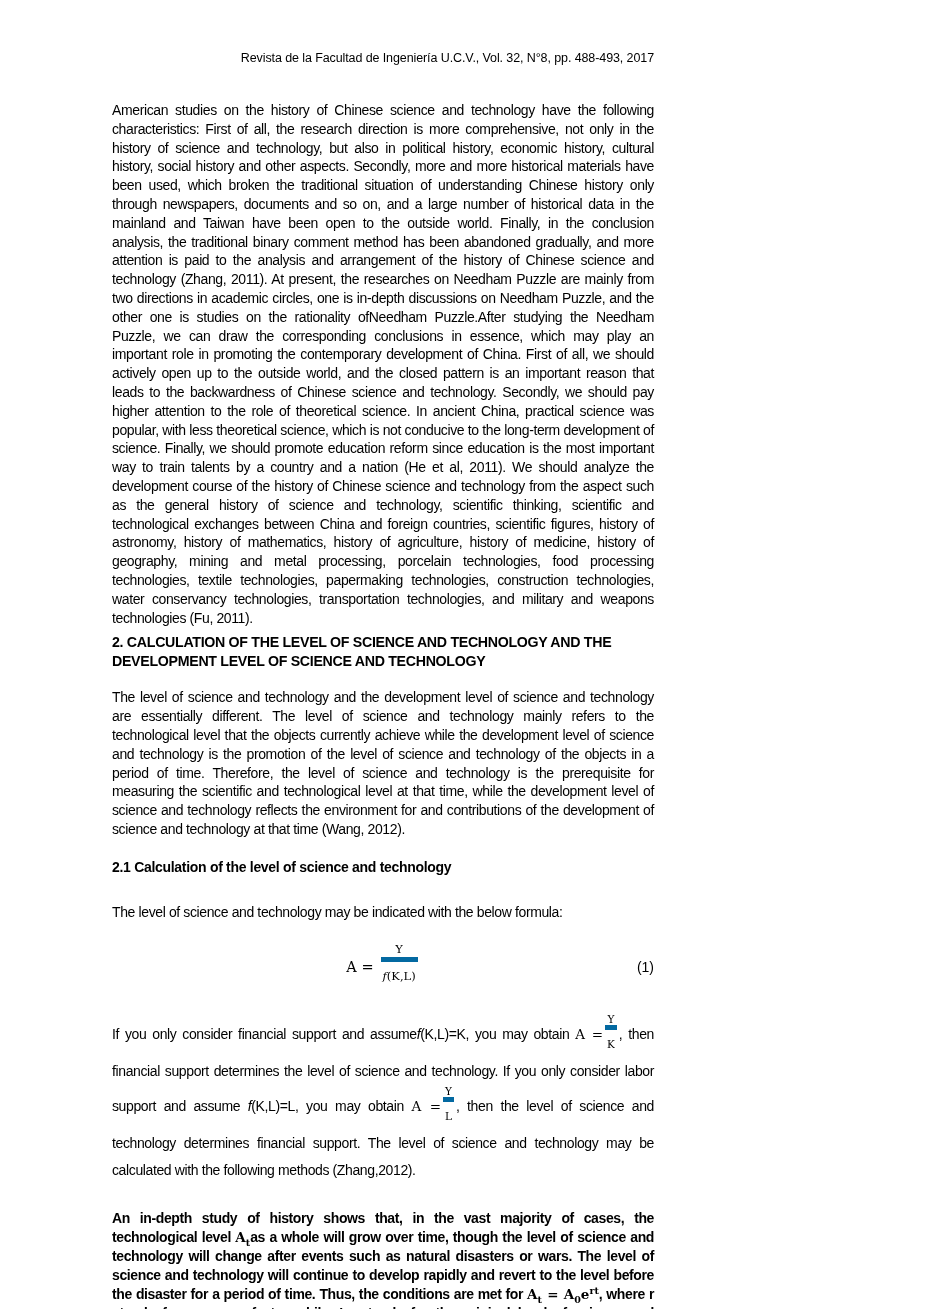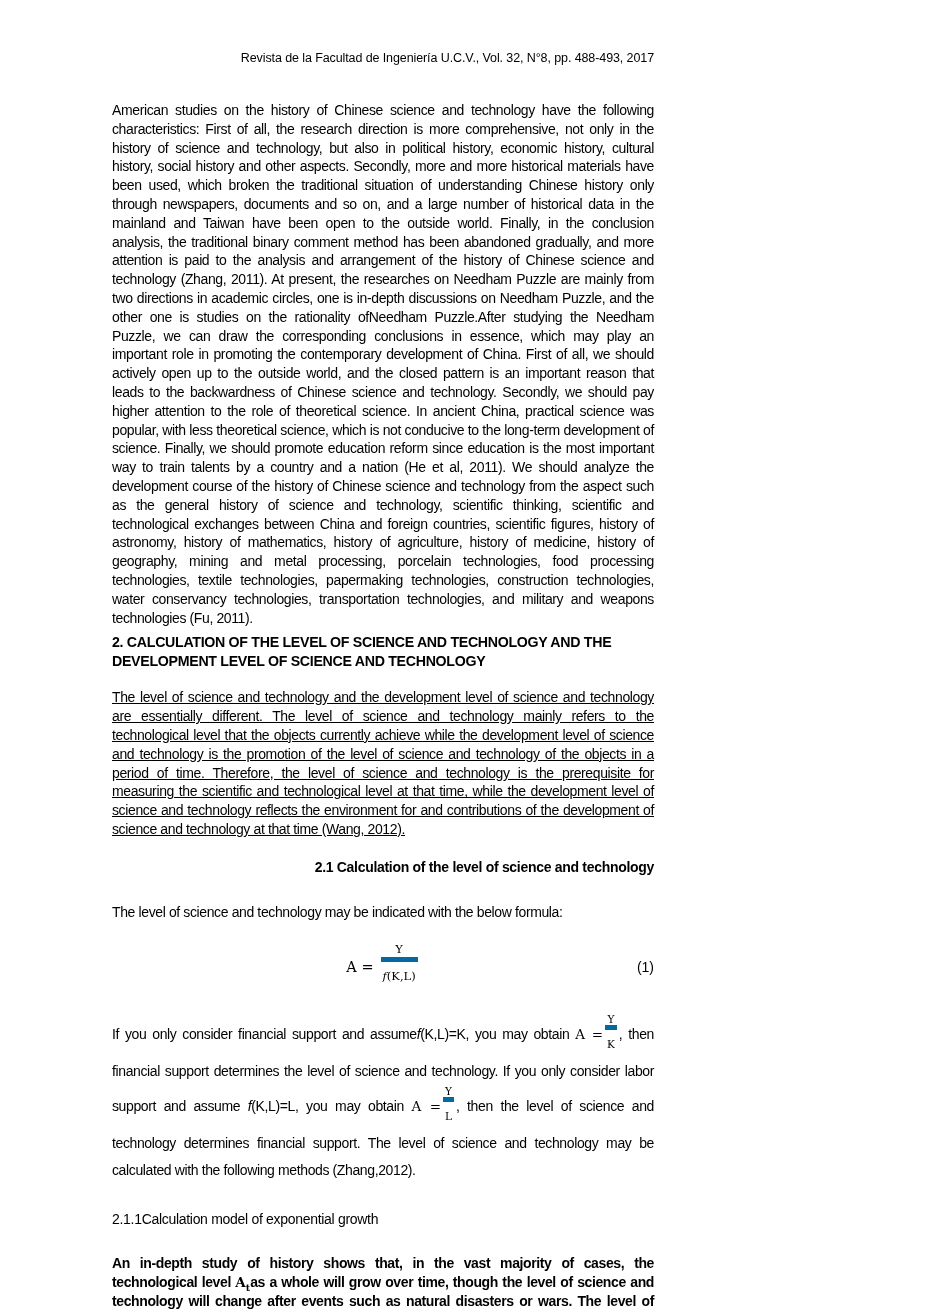--- a/index.html
+++ b/index.html
@@ -25,22 +25,22 @@
 
   .body-text {
     font-size: 14px;
     letter-spacing: -0.38px;
     line-height: 18.8px;
     text-align: justify;
   }
 
   .p-intro        { margin: 36px 0 0 0; }
   .h-section2     { margin: 6px 0 0 0; font-weight: bold; font-size: 14.2px; line-height: 19px; letter-spacing: -0.3px; text-align: left; }
-  .p-levels       { margin: 17px 0 0 0; text-decoration: underline; }
-  .h-section21    { margin: 19px 0 0 0; font-weight: bold; font-size: 14px; letter-spacing: -0.3px; text-align: right; }
+  .p-levels       { margin: 17px 0 0 0; }
+  .h-section21    { margin: 19px 0 0 0; font-weight: bold; font-size: 14px; letter-spacing: -0.3px; text-align: left; }
   .p-formula-intro{ margin: 27px 0 0 0; text-align: left; }
   .equation-row   { margin: 21px 0 0 0; display: flex; align-items: center; }
   .p-factors      { margin: 17px 0 0 0; }
   .p-financial    { margin: 22px 0 0 0; line-height: 27px; }
   .h-section211   { margin: 26px 0 0 0; font-weight: normal; font-size: 14px; letter-spacing: -0.3px; text-align: left; }
   .p-exponential  { margin: 25px 0 0 0; line-height: 19px; font-weight: bold; }
 
   .eq-side { flex: 1 1 0; }
   .eq-number-wrap { text-align: right; font-size: 14px; }
   .eq-body { display: inline-flex; align-items: center; }
@@ -112,20 +112,19 @@
 
 
     <p class="body-text p-financial">If you only consider financial support and assume<i>f</i>(K,L)=K, you may obtain <span class="math">A =</span><span class="frac frac-sm">
           <span class="num">Y</span>
           <span class="den">K</span>
         </span>, then financial support determines the level of science and technology. If you only consider labor support and assume <i>f</i>(K,L)=L, you may obtain <span class="math">A =</span><span class="frac frac-sm">
           <span class="num">Y</span>
           <span class="den">L</span>
         </span>, then the level of science and technology determines financial support. The level of science and technology may be calculated with the following methods (Zhang,2012).</p>
 
-    <h4 class="body-text h-section211">2.1.1Calculation model of exponential growth</h4>
 
     <p class="body-text p-exponential">An in-depth study of history shows that, in the vast majority of cases, the technological level <span class="math">A<sub>t</sub></span>as a whole will grow over time, though the level of science and technology will change after events such as natural disasters or wars. The level of science and technology will continue to develop rapidly and revert to the level before the disaster for a period of time. Thus, the conditions are met for <span class="math">A<sub>t</sub></span><span class="math"> = </span><span class="math">A<sub>0</sub></span><span class="math">e<sup>rt</sup></span>, where r stands for progress factor while <span class="math">A<sub>0</sub></span> stands for the original level of science and technology (Guo, 2012). Therefore, the development level of science and technology can be expressed by the following formula:</p>
 
   </div>
 
   <div class="page-number">489</div>
 </div>
 
 </body></html>

